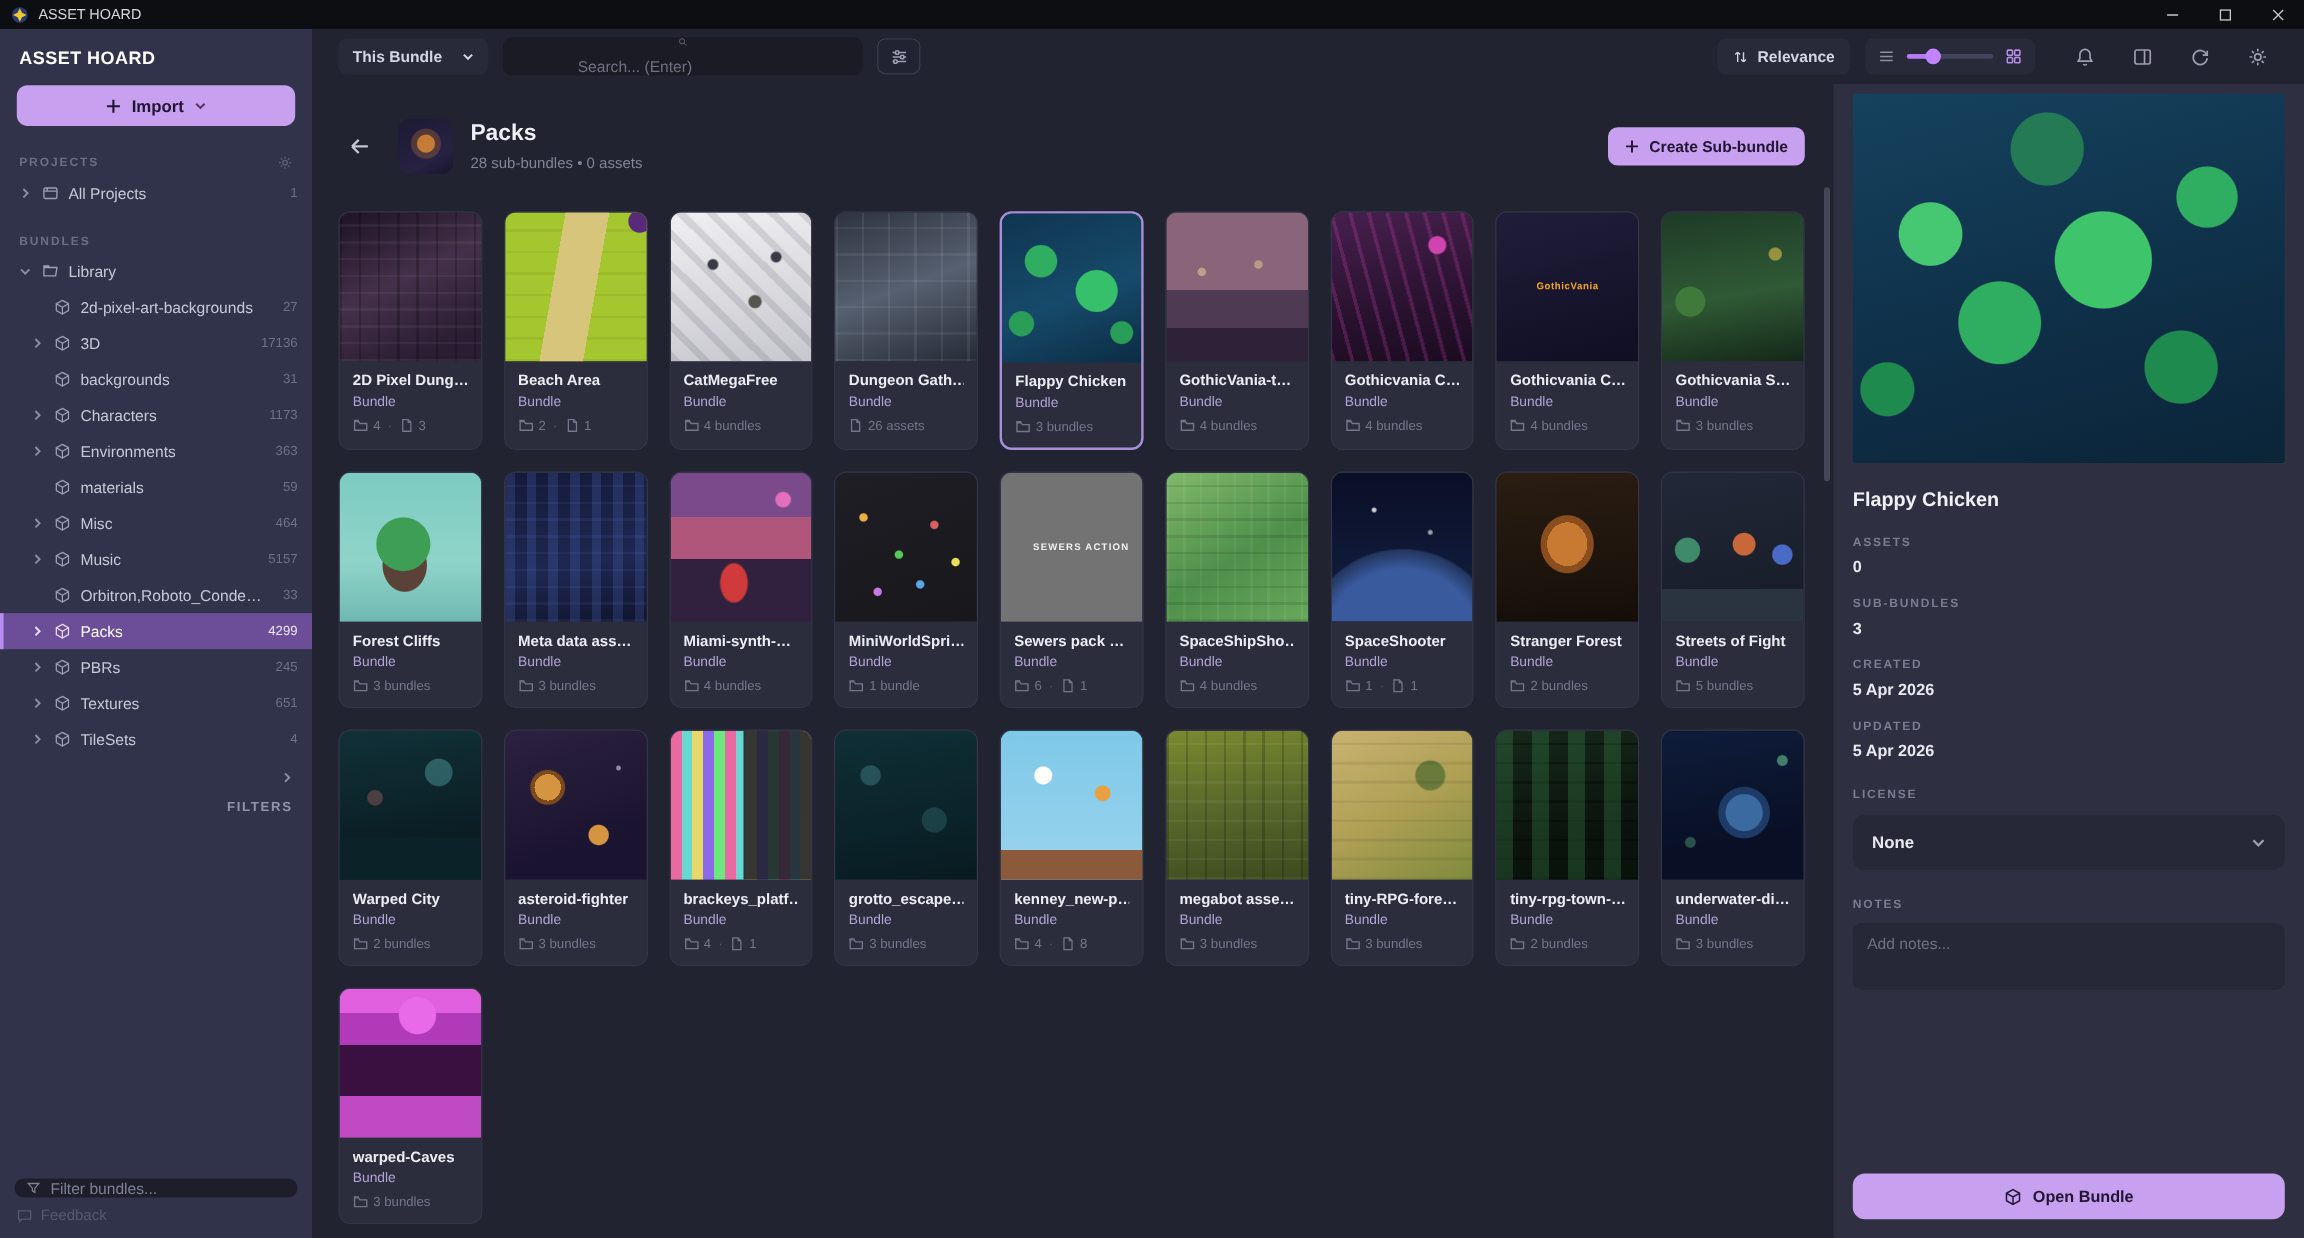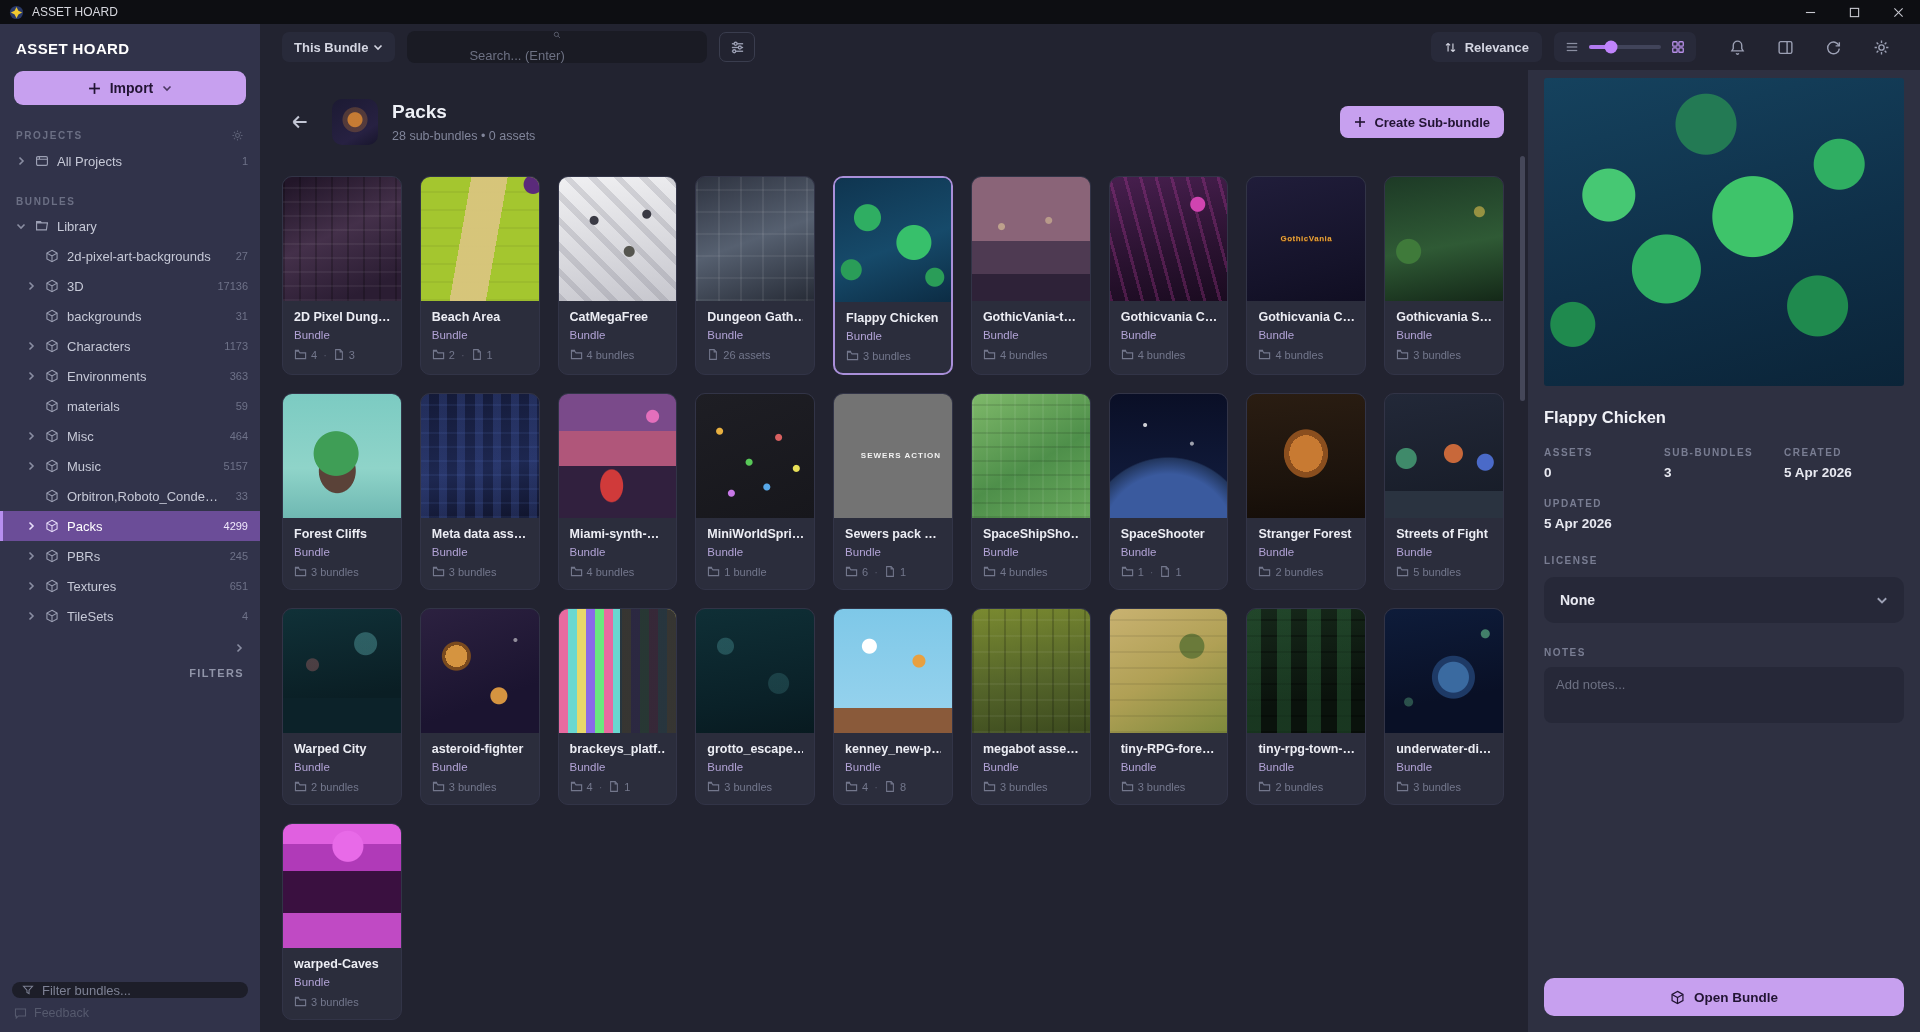--- a/index.html
+++ b/index.html
@@ -47,21 +47,21 @@
                              font-family:"Liberation Sans", sans-serif; }
   .filter-input-wrap input::placeholder { color:#7d8194; }
   .feedback { margin:2px 14px 12px; display:flex; align-items:center; gap:7px; color:#565a6e; font-size:12.5px; cursor:pointer; }
 
   
   .right-side { flex:1; display:flex; flex-direction:column; background:#222330; min-width:0; }
 
   
   .toolbar { height:46px; display:flex; align-items:center; padding:0 20px 0 22px; gap:12px; flex-shrink:0; }
   .scope-btn { background:#282a3a; height:30px; border-radius:7px; padding:0 12px; display:flex; align-items:center;
-               gap:5px; color:#d4d6e2; font-size:13px; font-weight:bold; cursor:pointer; }
+               gap:17px; color:#d4d6e2; font-size:13px; font-weight:bold; cursor:pointer; }
   .search-wrap { width:300px; height:32px; background:#1a1b24; border-radius:8px; display:flex; align-items:center;
                  gap:9px; padding:0 11px; color:#6d7183;flex-direction:column; }
   .search-wrap input { flex:1; background:transparent; border:none; outline:none; color:#c6c9d7; font-size:13px;
                        font-family:"Liberation Sans", sans-serif; }
   .search-wrap input::placeholder { color:#6d7183; }
   .mixer-btn { width:36px; height:30px; border:1px solid #3a3d4e; border-radius:7px; display:flex; align-items:center;
                justify-content:center; color:#9ca0b4; cursor:pointer; }
   .tb-flex { flex:1; }
   .sort-btn { background:#282a3a; height:30px; border-radius:7px; padding:0 13px; display:flex; align-items:center;
               gap:8px; color:#d4d6e2; font-size:13px; font-weight:bold; cursor:pointer; }
@@ -204,21 +204,21 @@
   .preview { margin-top:8px; height:308px; border-radius:3px;
              background: radial-gradient(circle at 18% 38%, #46c873 0 26px, transparent 27px),
                          radial-gradient(circle at 34% 62%, #2fae62 0 34px, transparent 35px),
                          radial-gradient(circle at 58% 45%, #3ec46a 0 40px, transparent 41px),
                          radial-gradient(circle at 82% 28%, #2fae62 0 25px, transparent 26px),
                          radial-gradient(circle at 76% 74%, #1f8a4e 0 30px, transparent 31px),
                          radial-gradient(circle at 8% 80%, #1f8a4e 0 22px, transparent 23px),
                          radial-gradient(circle at 45% 15%, #237a54 0 30px, transparent 31px),
                          linear-gradient(165deg,#15425e,#0f3049 55%,#0b2438); }
   .d-title { margin-top:22px; font-size:16.5px; font-weight:bold; color:#f0f1f7; }
-  .d-grid { margin-top:20px; display:grid; grid-template-columns:1fr 1fr 1fr; row-gap:18px; }
+  .d-grid { margin-top:20px; display:grid; grid-template-columns:1fr; row-gap:18px; }
   .d-label { font-size:10px; font-weight:bold; letter-spacing:1.5px; color:#797d92; }
   .d-value { margin-top:7px; font-size:13.5px; font-weight:bold; color:#e8e9f1; }
   .d-section-label { margin-top:24px; font-size:10px; font-weight:bold; letter-spacing:1.5px; color:#797d92; }
   .license-select { margin-top:11px; height:46px; background:#262838; border-radius:10px; display:flex;
                     align-items:center; padding:0 16px; font-size:14px; font-weight:bold; color:#e8e9f1; cursor:pointer; }
   .license-select .chev-sm { margin-left:auto; color:#9ca0b4; }
   .notes-area { margin-top:9px; width:100%; height:56px; background:#262838; border:none; border-radius:8px;
                 padding:10px 12px; font-size:13px; color:#c6c9d7; resize:none; outline:none;
                 font-family:"Liberation Sans", sans-serif; }
   .notes-area::placeholder { color:#6d7183; }

